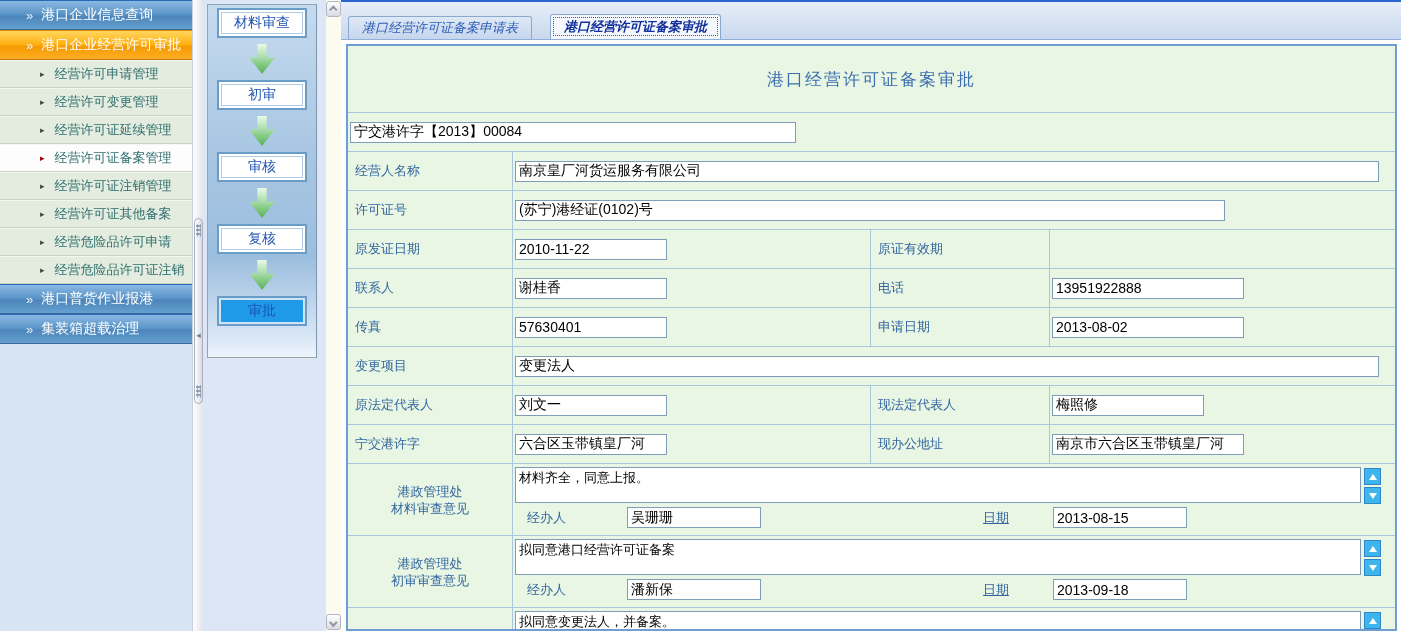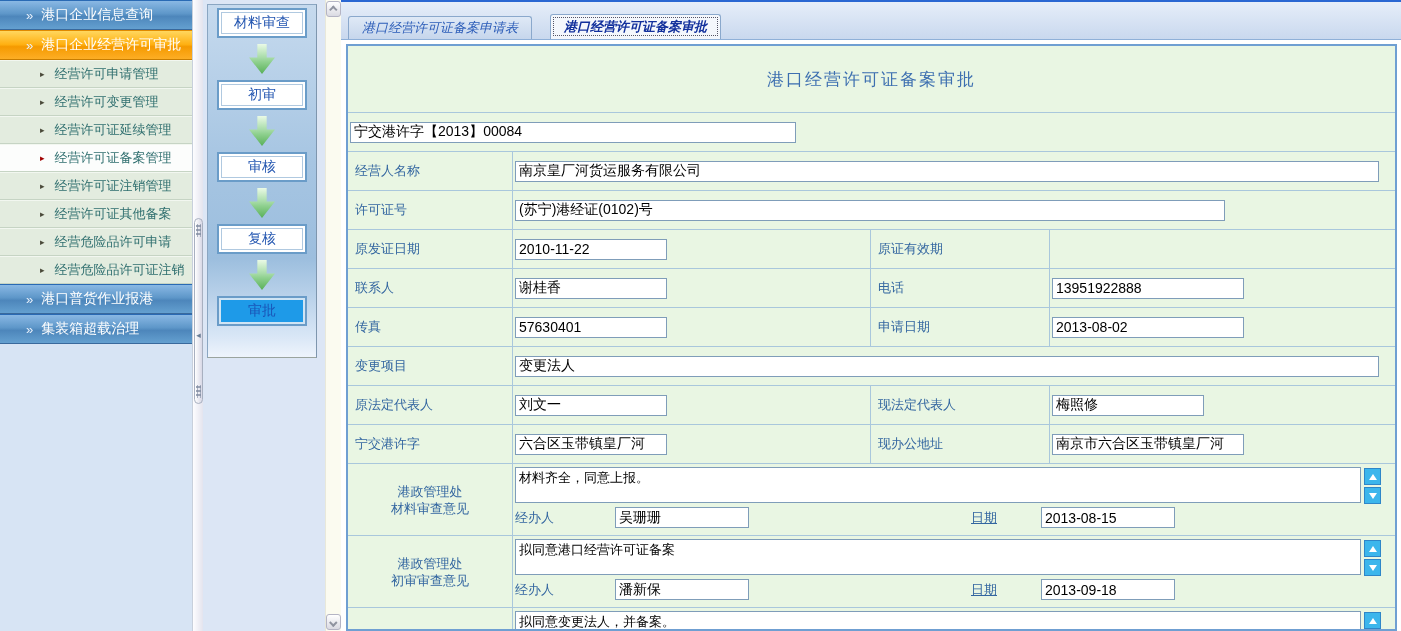--- a/index.html
+++ b/index.html
@@ -95,21 +95,21 @@
   .sta { display:block; width:846px; height:36px; border:1px solid #7f9db9; resize:none;
          font-size:13px; font-family:inherit; padding:1px 3px; background:#fff; color:#000; }
   .spinners { position:absolute; top:4px; right:14px; display:flex; flex-direction:column; gap:2px; }
   .spin { width:17px; height:17px; background:#3cb6ec; border:1px solid #2e86c8;
           display:flex; align-items:center; justify-content:center; cursor:pointer; }
   .tri-up { width:0; height:0; border-left:4px solid transparent; border-right:4px solid transparent;
             border-bottom:6px solid #fff; }
   .tri-down { width:0; height:0; border-left:4px solid transparent; border-right:4px solid transparent;
             border-top:6px solid #fff; }
   .ssub { display:flex; align-items:center; margin-top:4px; font-size:13px; color:#3366a0; }
-  .op-label { margin-left:0; width:100px; }
+  .op-label { margin-left:12px; width:100px; }
   .op-input { width:134px; }
   .date-label { margin-left:222px; width:70px;text-decoration:underline; }
   .date-input { width:134px; }
 </style>
 </head>
 <body>
 
 <div class="app">
 
   <div class="sidebar">

